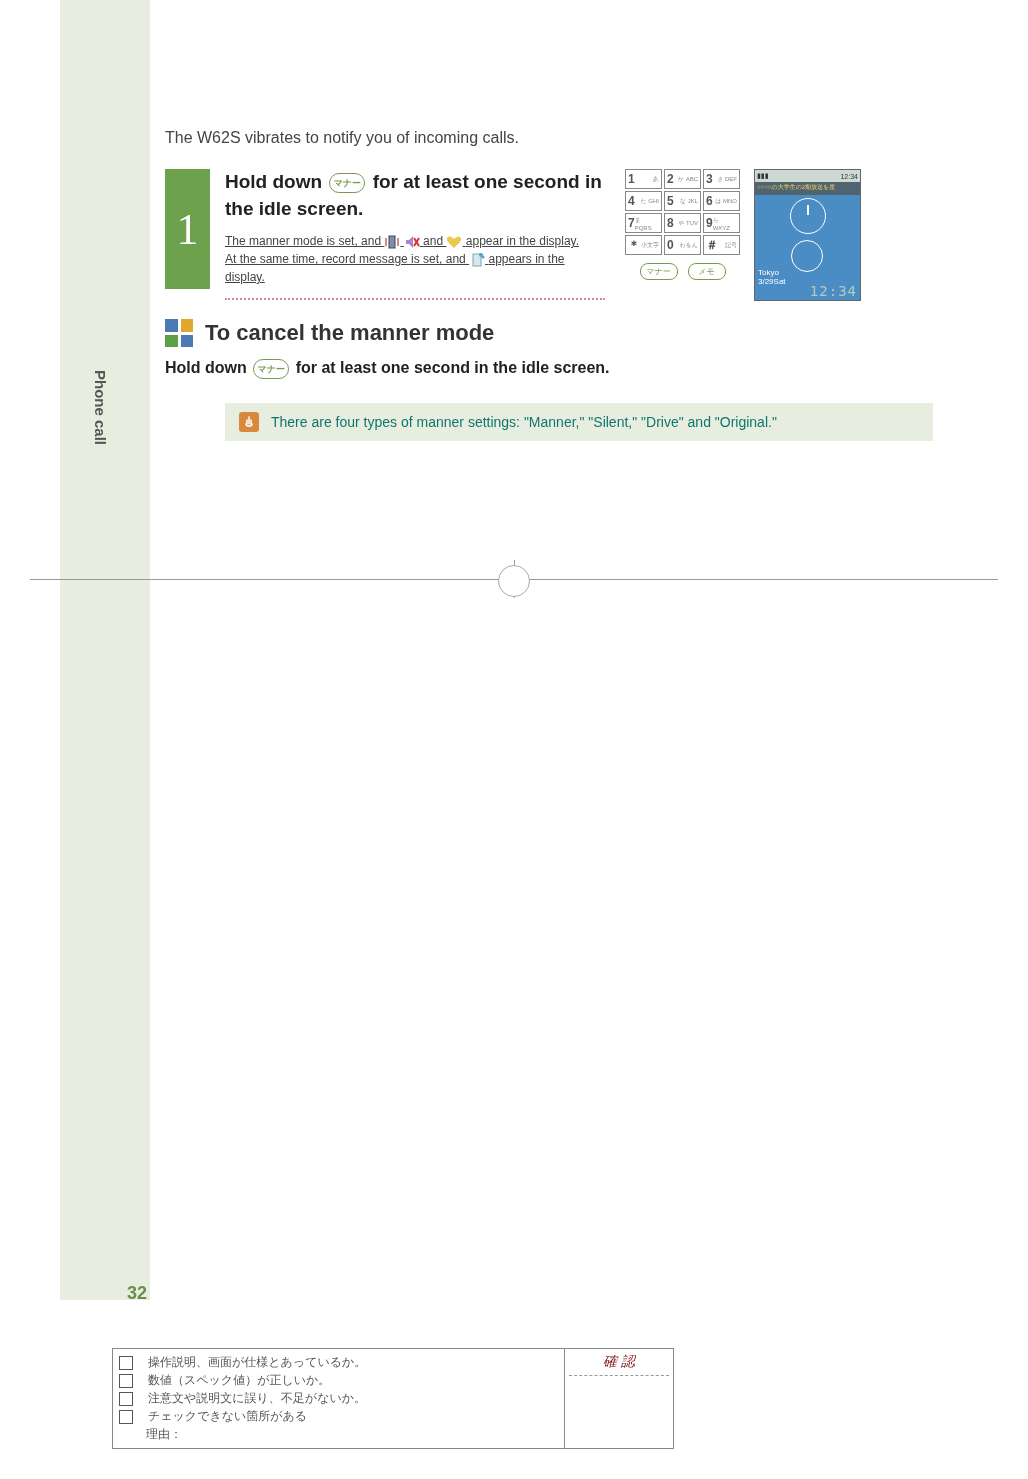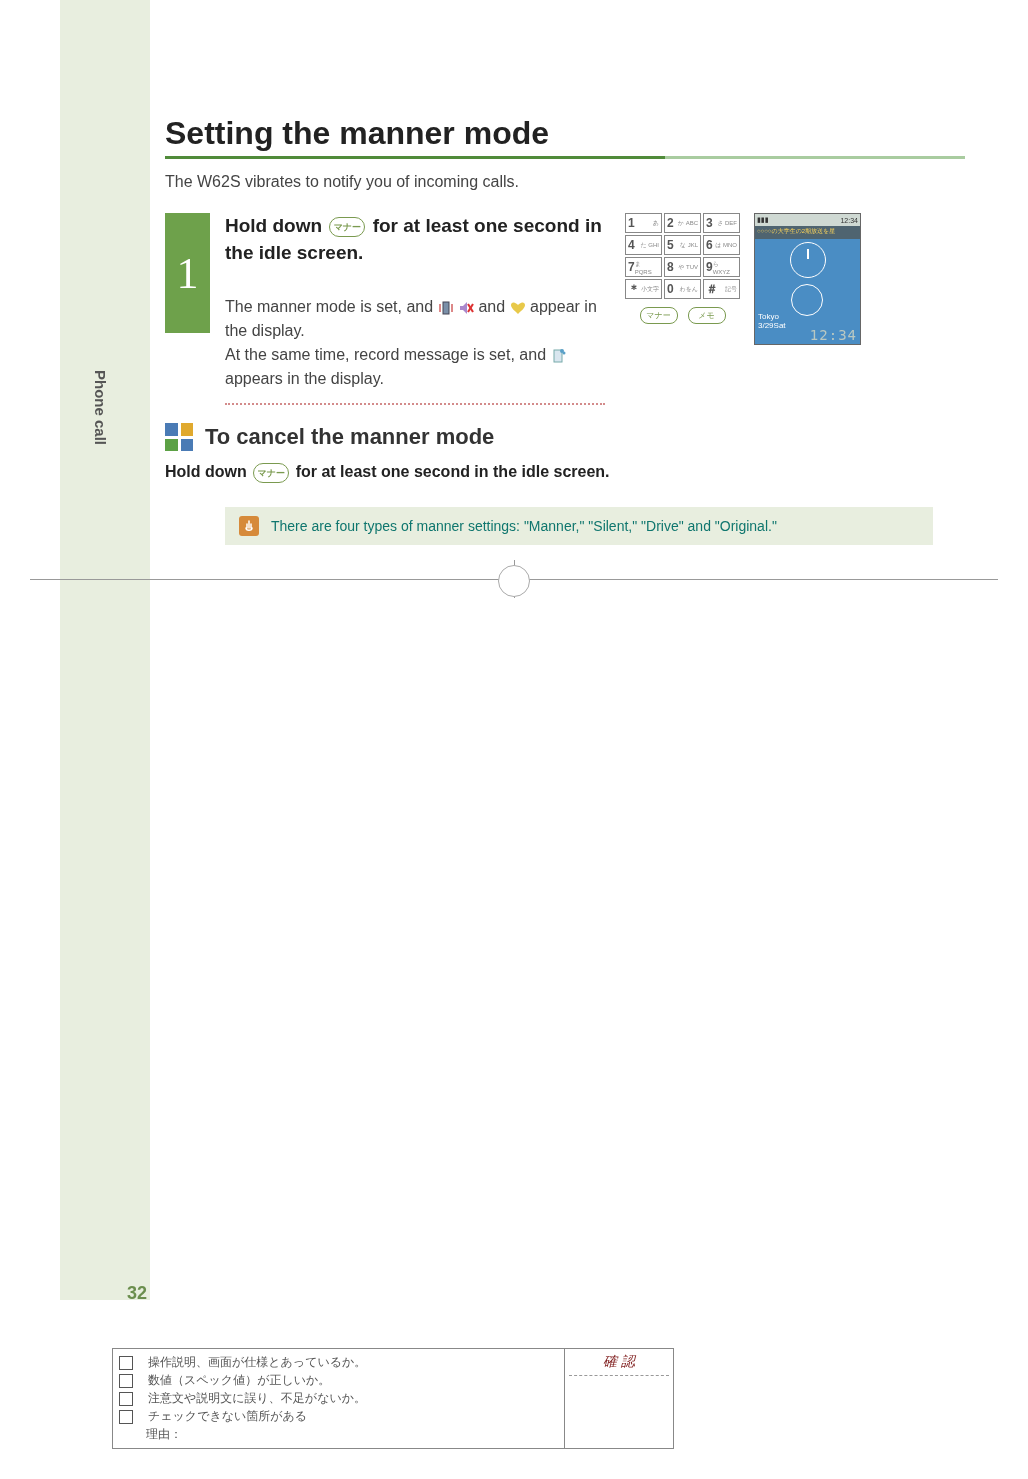--- a/index.html
+++ b/index.html
@@ -135,26 +135,27 @@
     border: 1.5px solid #7a9a4f;
     border-radius: 10px;
     font-size: 9px;
     text-align: center;
     line-height: 18px;
     color: #7a9a4f;
     margin: 0 2px;
     vertical-align: middle;
   }
   .step-body {
-    font-size: 16px;
+    font-size: 12px;
     color: #444;
-    margin-top: 29px;
+    margin-top: 10px;
     line-height: 1.5;
     padding-bottom: 12px;
     border-bottom: 2px dotted #d38b8b;
+    text-decoration: underline;
   }
   .icon-sm {
     display: inline-block;
     width: 16px;
     height: 16px;
     vertical-align: middle;
   }
   .step-right {
     margin-left: 20px;
     display: flex;
@@ -351,21 +352,20 @@
 </style>
 </head>
 <body>
 
 <div class="page">
   <div class="green-band"></div>
   <div class="side-label">Phone call</div>
   <div class="page-num">32</div>
 
   <div class="content">
-    <h1 class="title">Setting the manner mode</h1>
     <div class="intro">The W62S vibrates to notify you of incoming calls.</div>
 
     <div class="step-block">
       <div class="step-num">1</div>
       <div class="step-text">
         <div class="step-head">
           <span>Hold down </span>
           <span class="key-oval">マナー</span>
           <span> for at least one second in the idle screen.</span>
         </div>

